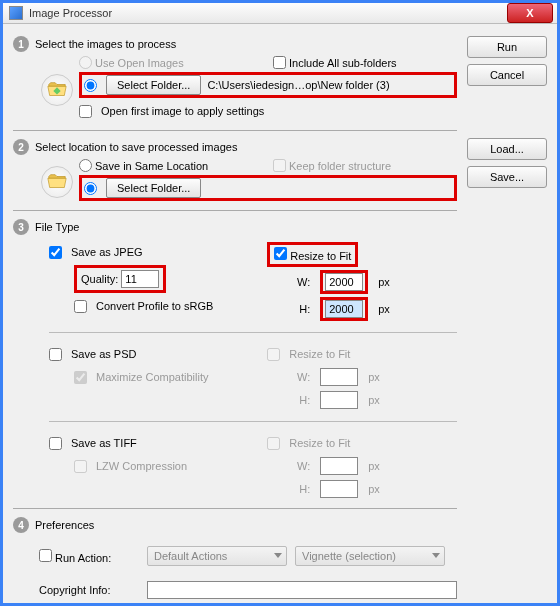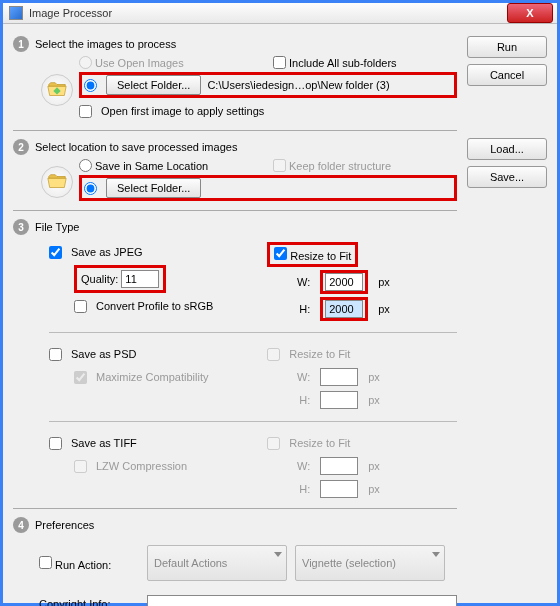--- a/index.html
+++ b/index.html
@@ -36,21 +36,21 @@
   .subindent { margin-left: 18px; padding-left: 7px; }
   .txtin { width:38px; height:18px; border:1px solid #888; background:#fff; text-align:left; padding:0 3px; }
   .txtin.sel { background:#cde6ff; }
   .wide { flex:1; height:18px; border:1px solid #888; background:#fff; }
   .dimlabel { display:inline-block; width:18px; text-align:right; margin-right:4px; }
   .pxlabel { margin-left:4px; }
   .ftsep { border:none; border-top:1px solid #bbb; margin:8px 0; }
   .prefs { margin-left:26px; }
   .prefrow { display:flex; align-items:center; gap:8px; margin:12px 0; min-height:22px; }
   .prefrow .lab { width:100px; }
-  .dd { height:36px; border:1px solid #bbb; background:linear-gradient(#f4f4f4,#e4e4e4); display:flex; align-items:center; padding:0 18px 0 6px; color:#888; position:relative; border-radius:2px; }
+  .dd { height:20px; border:1px solid #bbb; background:linear-gradient(#f4f4f4,#e4e4e4); display:flex; align-items:center; padding:0 18px 0 6px; color:#888; position:relative; border-radius:2px; }
   .dd .car { position:absolute; right:4px; top:6px; width:0;height:0;border-left:4px solid transparent;border-right:4px solid transparent;border-top:5px solid #888; }
   .gap20 { height: 10px; }
   .halfrow { display:flex; gap:10px;justify-content:center; }
   .halfrow > div { flex:1; display:flex; align-items:center; }
 </style>
 </head>
 <body>
 
 <div class="window">
   <div class="titlebar">

